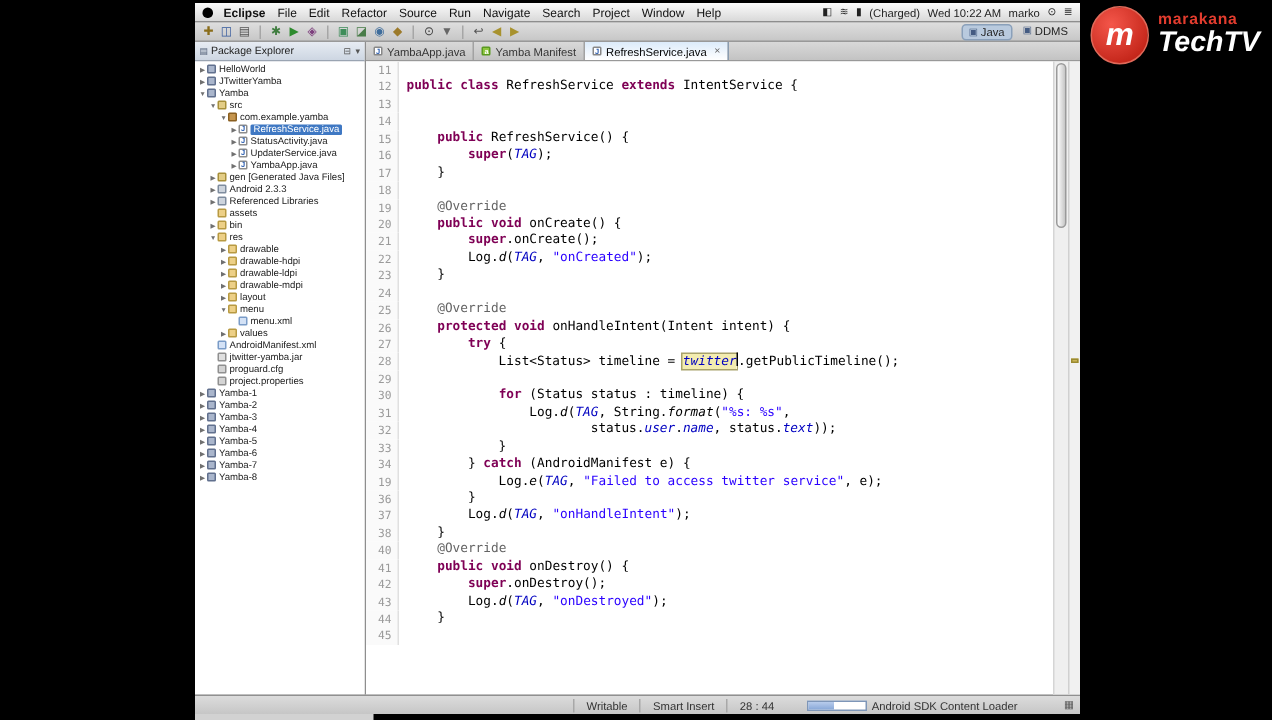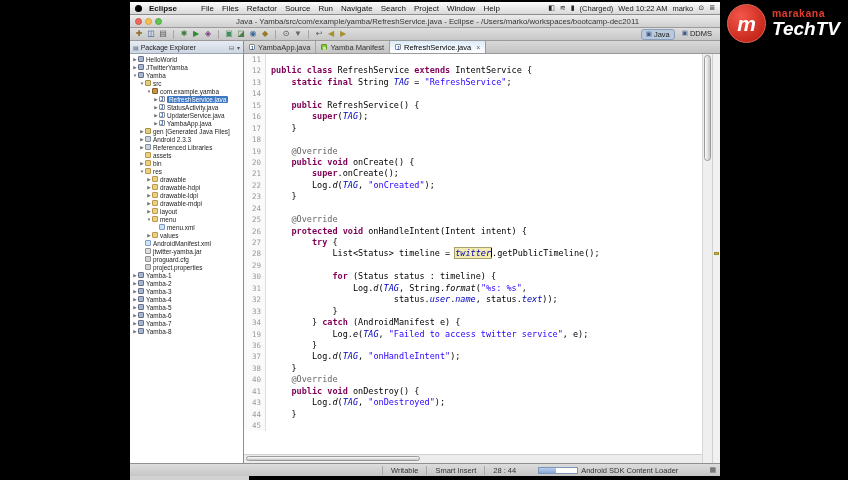--- a/index.html
+++ b/index.html
@@ -23,21 +23,21 @@
 
   
   .desktop{position:absolute;left:130px;top:2px;width:590px;height:474px;background:#bfbfbf;
     display:flex;flex-direction:column;}
 
   
   .menubar{height:13px;flex:none;background:linear-gradient(#fbfbfb,#d9d9d9);
     border-bottom:1px solid #8e8e8e;display:flex;align-items:center;padding:0 5px;
     font-size:8px;color:#111;box-sizing:border-box;}
   .apple{width:7px;height:7px;background:#000;border-radius:50% 50% 45% 45%;margin-right:7px;flex:none;}
-  .mb-app{font-weight:bold;margin-right:24px;}
+  .mb-app{font-weight:bold;margin-right:8px;}
   .mb-menus{display:flex;gap:8px;}
   .mb-right{margin-left:auto;display:flex;gap:5px;align-items:center;font-size:7.5px;color:#222;}
   .mb-right .glyph{font-size:7px;}
 
   
   .titlebar{height:13px;flex:none;background:linear-gradient(#ececec,#cfcfcf);
     border-bottom:1px solid #9b9b9b;display:flex;align-items:center;position:relative;box-sizing:border-box;}
   .tl{display:flex;gap:3px;margin-left:5px;}
   .tl .b{width:7px;height:7px;border-radius:50%;box-sizing:border-box;}
   .b.r{background:#ee6a5f;border:1px solid #ce5347;}
@@ -90,21 +90,21 @@
     border-bottom:1px solid #999;display:flex;align-items:stretch;font-size:7.5px;box-sizing:border-box;}
   .tab{display:flex;align-items:center;gap:3px;padding:0 5px;border-right:1px solid #a2a2a2;color:#333;}
   .tab.active{background:linear-gradient(#dcebfa,#ffffff);color:#000;border-right:1px solid #8a9cb0;}
   .tabicon{width:6px;height:6px;font-size:5px;line-height:6px;text-align:center;font-weight:bold;
     border-radius:1px;box-sizing:border-box;flex:none;}
   .ic-java{background:#fff;border:1px solid #888;color:#2a5db0;}
   .ic-android{background:#8ec63f;border:1px solid #5a9a20;color:#fff;}
   .tabclose{font-size:7px;color:#666;margin-left:2px;}
 
   .edit-body{flex:1;display:flex;min-height:0;background:#fff;}
-  .code-col{flex:1;display:flex;flex-direction:column;min-width:0;}
+  .code-col{flex:1;display:flex;flex-direction:row;min-width:0;}
   .code-lines{flex:1;background:#fff;overflow:hidden;}
   .code-row{display:flex;height:11.45px;line-height:11.45px;
     font-family:"DejaVu Sans Mono",monospace;font-size:8.5px;}
   .ln{width:17px;flex:none;text-align:right;padding-right:4px;color:#9a9a9a;background:#fafafa;
     border-right:1px solid #e0e0e0;font-size:7.5px;}
   .ct{white-space:pre;padding-left:5px;color:#000;}
   .t-p{color:#000;}
   .t-k{color:#7f0055;font-weight:bold;}
   .t-s{color:#2a00ff;}
   .t-a{color:#646464;}
@@ -152,21 +152,21 @@
     <span>Application</span>
   </div>
 
   <div class="desktop">
 
     <div class="menubar">
       <span class="apple"></span>
       <span class="mb-app">Eclipse</span>
       <div class="mb-menus">
           <span class="mb-item">File</span>
-          <span class="mb-item">Files</span>
+          <span class="mb-item">Edit</span>
           <span class="mb-item">Refactor</span>
           <span class="mb-item">Source</span>
           <span class="mb-item">Run</span>
           <span class="mb-item">Navigate</span>
           <span class="mb-item">Search</span>
           <span class="mb-item">Project</span>
           <span class="mb-item">Window</span>
           <span class="mb-item">Help</span>
         </div>
       <div class="mb-right">
@@ -174,28 +174,20 @@
           <span class="glyph">≋</span>
           <span class="glyph">▮</span>
           <span class="mbtxt">(Charged)</span>
           <span class="mbtxt">Wed 10:22 AM</span>
           <span class="mbtxt">marko</span>
           <span class="glyph">⊙</span>
           <span class="glyph">≣</span>
         </div>
     </div>
 
-    <div class="titlebar">
-      <div class="tl">
-        <span class="b r"></span>
-        <span class="b y"></span>
-        <span class="b g"></span>
-      </div>
-      <div class="title">Java - Yamba/src/com/example/yamba/RefreshService.java - Eclipse - /Users/marko/workspaces/bootcamp-dec2011</div>
-    </div>
 
     <div class="toolbar">
       <div class="tb-icons">
           <span class="tbi" style="color: rgb(138, 109, 26);">✚</span>
           <span class="tbi" style="color: rgb(51, 88, 156);">◫</span>
           <span class="tbi" style="color: rgb(85, 85, 85);">▤</span>
           <div class="tb-sep"></div>
           <span class="tbi" style="color: rgb(63, 125, 63);">✱</span>
           <span class="tbi" style="color: rgb(46, 139, 46);">▶</span>
           <span class="tbi" style="color: rgb(125, 63, 125);">◈</span>
@@ -436,21 +428,20 @@
                 <div class="code-row">
                   <span class="ln">11</span>
                   <span class="ct"></span>
                 </div>
                 <div class="code-row">
                   <span class="ln">12</span>
                   <span class="ct"><span class="t-k">public class </span><span class="t-p">RefreshService </span><span class="t-k">extends </span><span class="t-p">IntentService {</span></span>
                 </div>
                 <div class="code-row">
                   <span class="ln">13</span>
-                  <span class="ct"><span class="t-p">    </span><span class="t-k">static final </span><span class="t-p">String </span><span class="t-f">TAG</span><span class="t-p"> = </span><span class="t-s">"RefreshService"</span><span class="t-p">;</span></span>
                 </div>
                 <div class="code-row">
                   <span class="ln">14</span>
                   <span class="ct"></span>
                 </div>
                 <div class="code-row">
                   <span class="ln">15</span>
                   <span class="ct"><span class="t-p">    </span><span class="t-k">public </span><span class="t-p">RefreshService() {</span></span>
                 </div>
                 <div class="code-row">
@@ -545,20 +536,24 @@
                   <span class="ln">38</span>
                   <span class="ct"><span class="t-p">    }</span></span>
                 </div>
                 <div class="code-row">
                   <span class="ln">40</span>
                   <span class="ct"><span class="t-p">    </span><span class="t-a">@Override</span></span>
                 </div>
                 <div class="code-row">
                   <span class="ln">41</span>
                   <span class="ct"><span class="t-p">    </span><span class="t-k">public void </span><span class="t-p">onDestroy() {</span></span>
+                </div>
+                <div class="code-row">
+                  <span class="ln">42</span>
+                  <span class="ct"><span class="t-p">        </span><span class="t-k">super</span><span class="t-p">.onDestroy();</span></span>
                 </div>
                 <div class="code-row">
                   <span class="ln">43</span>
                   <span class="ct"><span class="t-p">        Log.</span><span class="t-m">d</span><span class="t-p">(</span><span class="t-f">TAG</span><span class="t-p">, </span><span class="t-s">"onDestroyed"</span><span class="t-p">);</span></span>
                 </div>
                 <div class="code-row">
                   <span class="ln">44</span>
                   <span class="ct"><span class="t-p">    }</span></span>
                 </div>
                 <div class="code-row">

